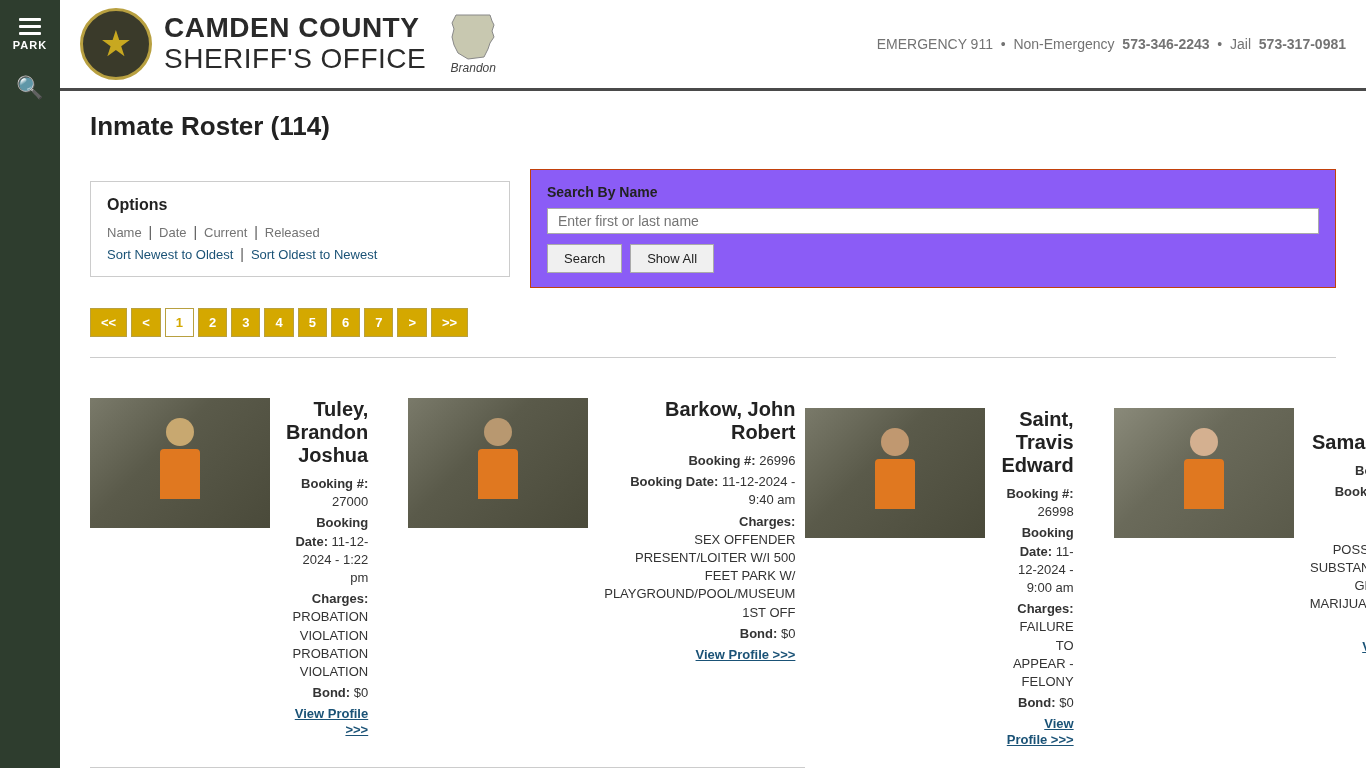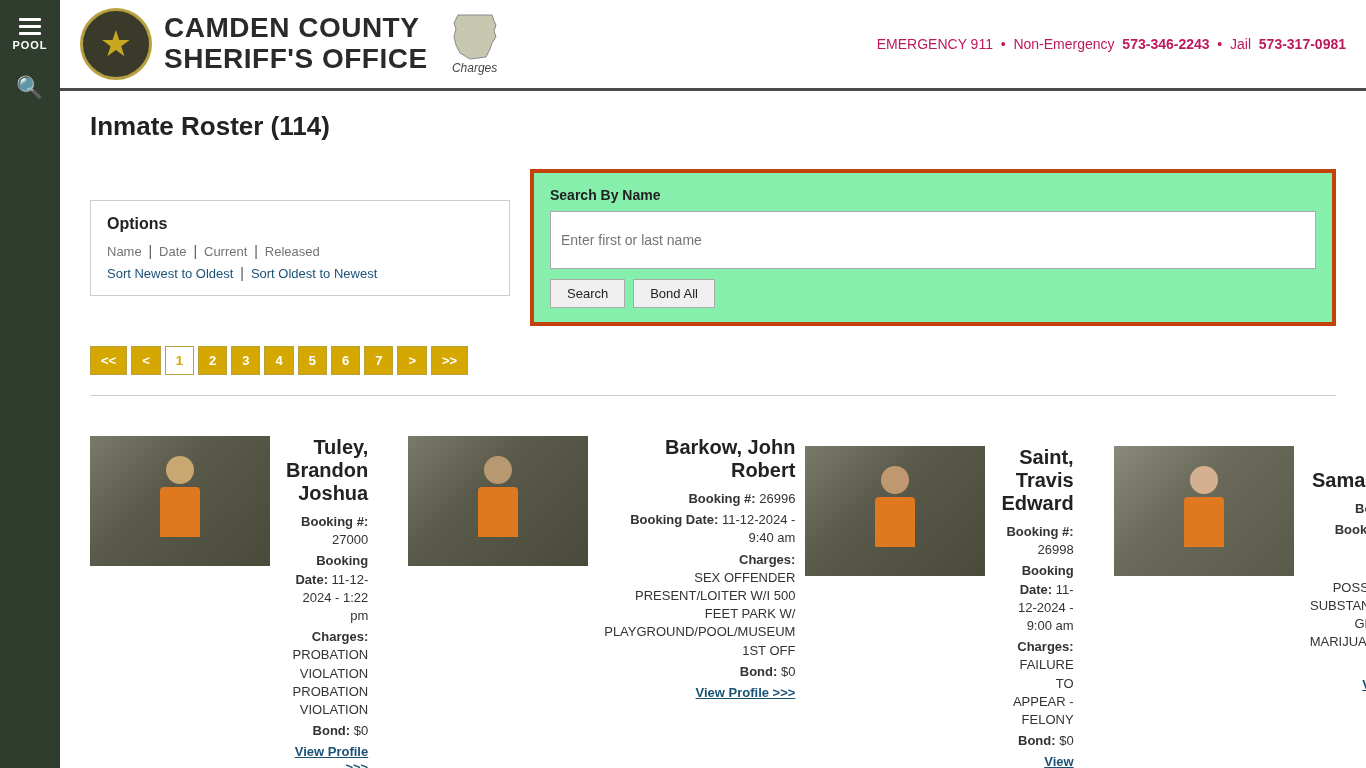--- a/index.html
+++ b/index.html
@@ -26,21 +26,21 @@
     }
     #header-title h1 {
       font-size: 28px;
       font-weight: 900;
       color: #2a2a2a;
       letter-spacing: 0.5px;
       line-height: 1.1;
     }
     #header-title h2 {
       font-size: 28px;
-      font-weight: 700;
+      font-weight: 400;
       color: #2a2a2a;
       letter-spacing: 0.5px;
       line-height: 1.1;
     }
     #missouri-badge {
       display: flex;
       flex-direction: column;
       align-items: center;
       margin-left: 10px;
     }
@@ -48,21 +48,21 @@
       width: 50px;
       height: 48px;
     }
     #missouri-label {
       font-size: 12px;
       color: #444;
       font-style: italic;
     }
     #header-contact {
       font-size: 14px;
-      color: #be185d;
+      color: #737373;
       text-align: right;
     }
     #header-contact strong {
       font-weight: bold;
     }
 
     
     #sidebar {
       position: fixed;
       left: 0; top: 0; bottom: 0;
@@ -160,34 +160,34 @@
     #options-links span { color: #555; margin: 0 3px; }
     #sort-links { margin-top: 6px; }
     #sort-links a {
       color: #1a5276;
       text-decoration: none;
       font-size: 13px;
     }
     #sort-links span { color: #555; margin: 0 3px; }
 
     #search-box {
-      border: 4px solid #c2410c;
+      border: 1px solid #c2410c;
       padding: 14px 16px;
       flex: 1;
-      background: #86efac;
+      background: #8b5cf6;
     }
     #search-by-name-label {
       font-size: 14px;
       font-weight: bold;
       color: #222;
       margin-bottom: 8px;
     }
     #search-input {
       width: 100%;
-      padding: 20px 10px;
+      padding: 4px 10px;
       border: 1px solid #aaa;
       font-size: 14px;
       color: #999;
       margin-bottom: 10px;
     }
     #search-buttons {
       display: flex;
       gap: 8px;
     }
     .search-btn {
@@ -320,39 +320,39 @@
 </head>
 <body>
 
 <div id="sidebar">
   <div id="menu-btn">
     <div id="menu-icon-lines">
       <div class="menu-line"></div>
       <div class="menu-line"></div>
       <div class="menu-line"></div>
     </div>
-    <div id="menu-label">POOL</div>
+    <div id="menu-label">PARK</div>
   </div>
   <div id="search-btn">🔍</div>
 </div>
 
 <div id="top-bar">
   <div id="header-left">
     <div id="logo-circle">
       <span id="logo-star">★</span>
     </div>
     <div id="header-title">
       <h1>CAMDEN COUNTY</h1>
       <h2>SHERIFF'S OFFICE</h2>
     </div>
     <div id="missouri-badge">
       <svg id="missouri-shape" viewBox="0 0 50 48">
         <polygon points="8,2 42,2 44,8 46,12 44,18 46,24 42,30 40,36 36,44 20,46 10,40 6,32 4,24 6,16 4,10" fill="#c8c8b0" stroke="#888" stroke-width="1"></polygon>
       </svg>
-      <span id="missouri-label">Charges</span>
+      <span id="missouri-label">Brandon</span>
     </div>
   </div>
   <div id="header-contact">
     <span>EMERGENCY 911</span>
     &nbsp;•&nbsp;
     <span>Non-Emergency</span>
     &nbsp;<strong>573-346-2243</strong>
     &nbsp;•&nbsp;
     <span>Jail</span>
     &nbsp;<strong>573-317-0981</strong>
@@ -381,21 +381,21 @@
         <span> | </span>
         <a href="#">Sort Oldest to Newest</a>
       </div>
     </div>
 
     <div id="search-box">
       <div id="search-by-name-label">Search By Name</div>
       <input type="text" id="search-input" class="search-input" placeholder="Enter first or last name" style="">
       <div id="search-buttons">
         <button class="search-btn">Search</button>
-        <button class="search-btn">Bond All</button>
+        <button class="search-btn">Show All</button>
       </div>
     </div>
 
   </div>
 
   <div id="pagination">
   <a href="#" class="page-btn">&lt;&lt;</a>
       <a href="#" class="page-btn">&lt;</a>
       <a href="#" class="page-btn active">1</a>
       <a href="#" class="page-btn">2</a>

